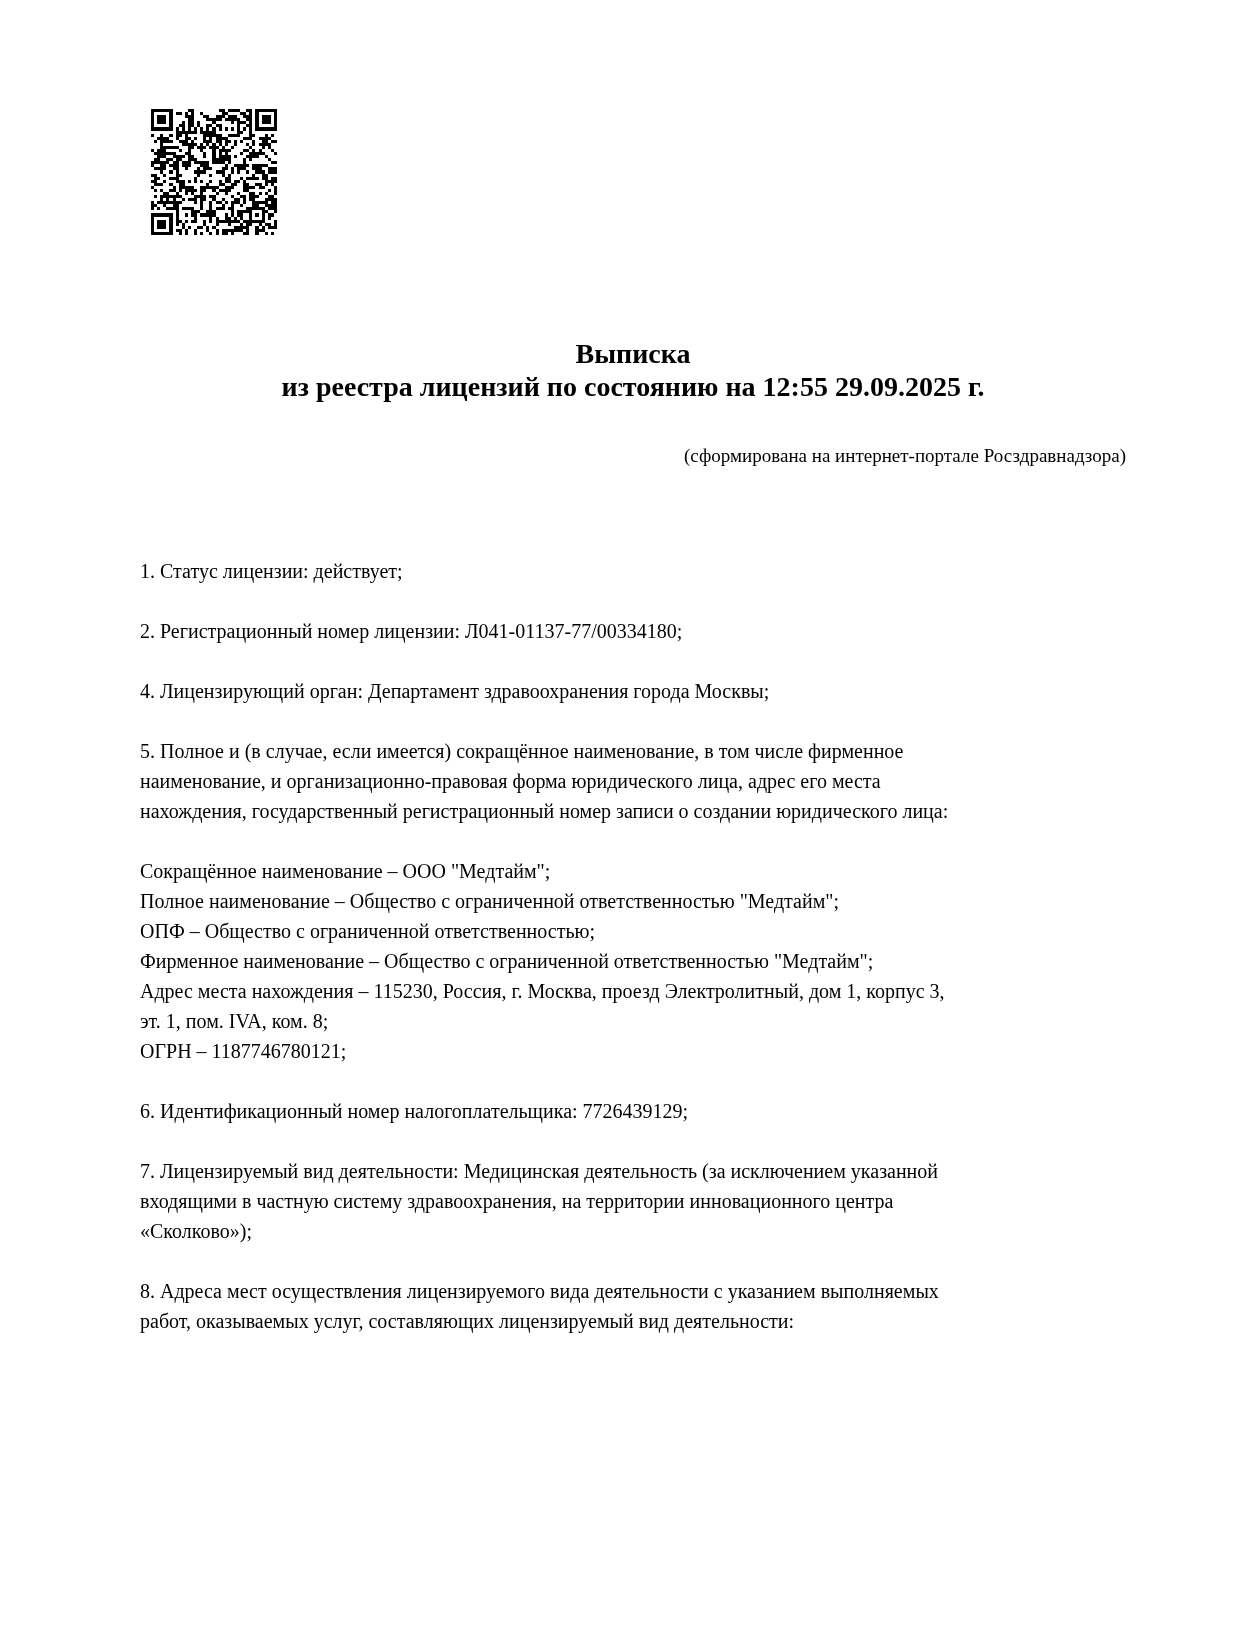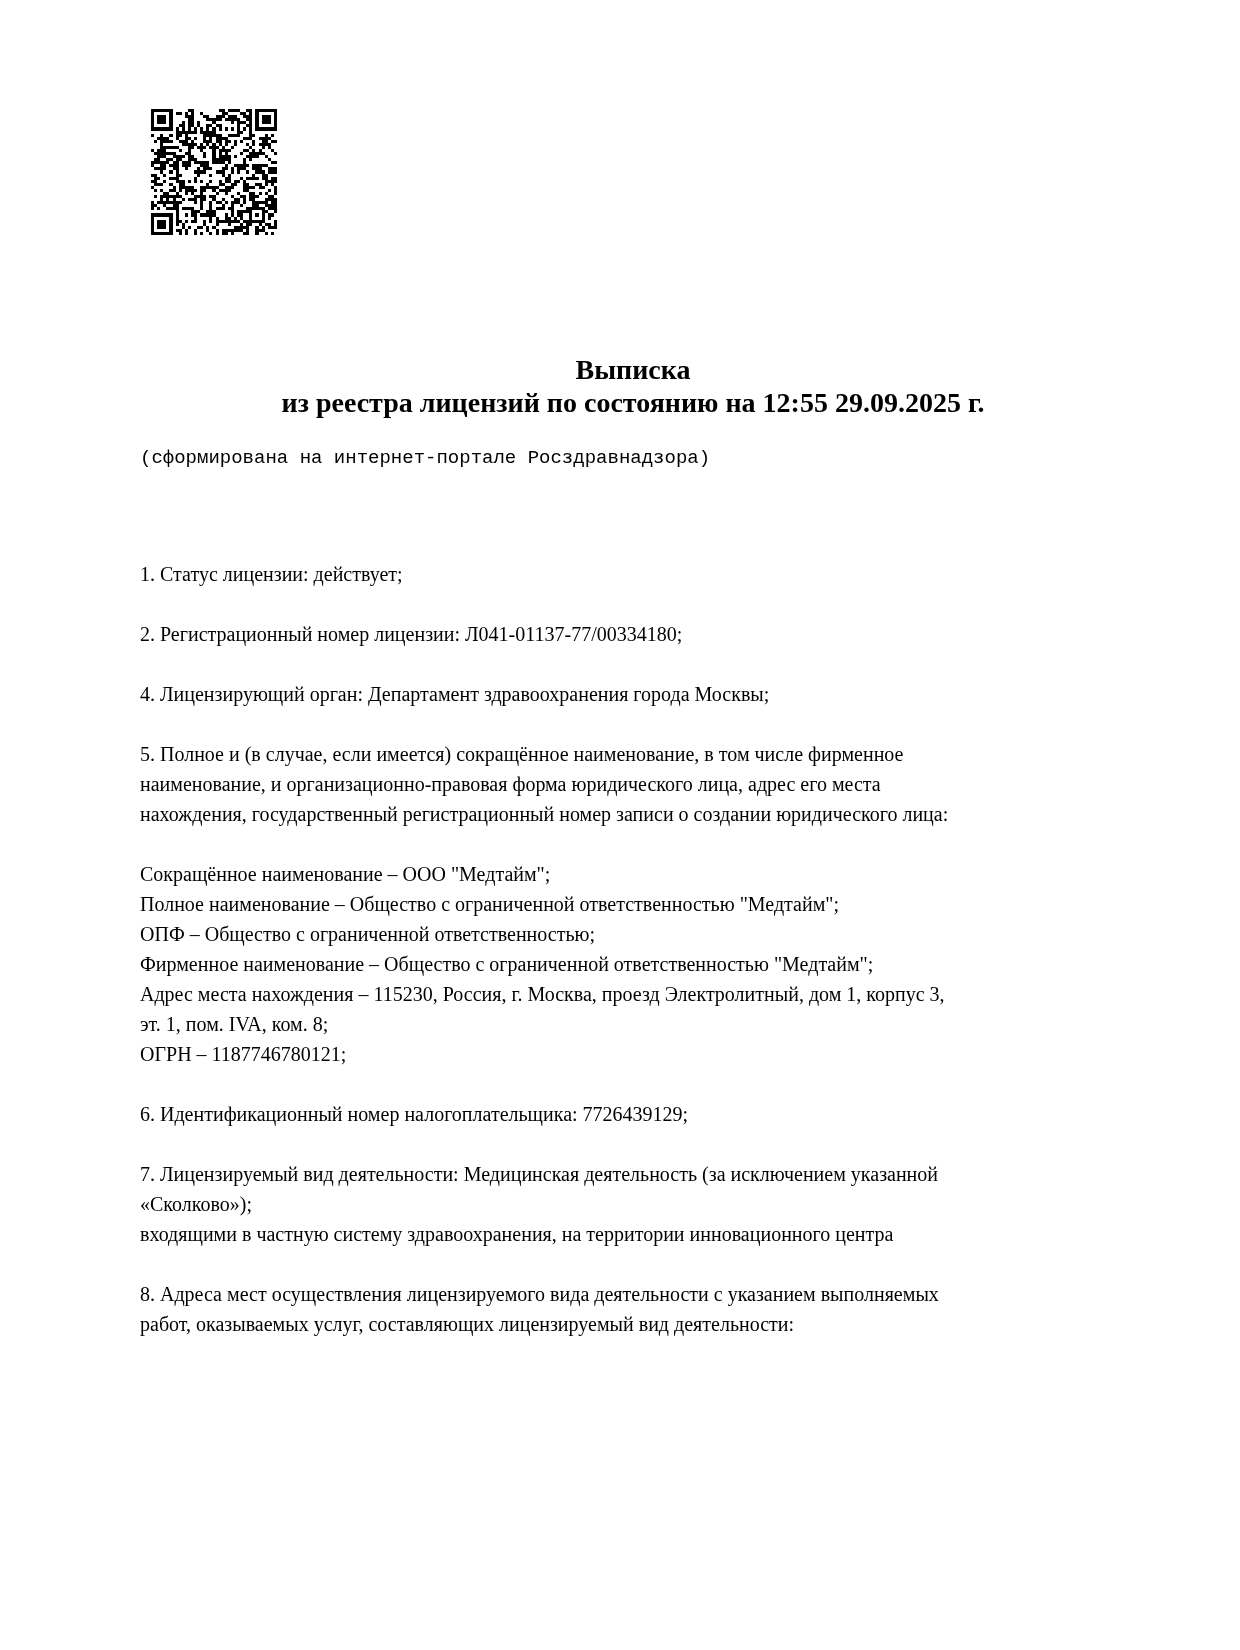--- a/index.html
+++ b/index.html
@@ -20,35 +20,35 @@
     position: absolute;
     left: 151px;
     top: 109px;
     width: 126px;
     height: 126px;
   }
   .qr svg { display: block; width: 126px; height: 126px; }
   .content {
     position: absolute;
     left: 140px;
-    top: 16px;
+    top: 0;
     width: 986px;
   }
   .title-block {
     padding-top: 337px;
     text-align: center;
     font-weight: 700;
     font-size: 28px;
     line-height: 33px;
   }
   .formed-note {
-    margin-top: 27px;
+    margin-top: 40px;
+    text-align: right;
     font-size: 19px;
     line-height: 25px;
-    font-family: Liberation Mono, monospace;
   }
   .doc-body {
     margin-top: 88px;
     font-size: 20px;
     line-height: 30px;
   }
   .para { margin: 0 0 30px 0; }
   .line { white-space: nowrap; }
 </style>
 </head>
@@ -915,22 +915,22 @@
         <div class="line">Фирменное наименование – Общество с ограниченной ответственностью "Медтайм";</div>
         <div class="line">Адрес места нахождения – 115230, Россия, г. Москва, проезд Электролитный, дом 1, корпус 3,</div>
         <div class="line">эт. 1, пом. IVA, ком. 8;</div>
         <div class="line">ОГРН – 1187746780121;</div>
       </div>
 
       <p class="para line">6. Идентификационный номер налогоплательщика: 7726439129;</p>
 
       <div class="para">
         <div class="line">7. Лицензируемый вид деятельности: Медицинская деятельность (за исключением указанной</div>
+        <div class="line">входящими в частную систему здравоохранения, на территории инновационного центра</div>
         <div class="line">«Сколково»);</div>
-        <div class="line">входящими в частную систему здравоохранения, на территории инновационного центра</div>
       </div>
 
       <div class="para">
         <div class="line">8. Адреса мест осуществления лицензируемого вида деятельности с указанием выполняемых</div>
         <div class="line">работ, оказываемых услуг, составляющих лицензируемый вид деятельности:</div>
       </div>
 
     </div>
   </div>
 </div>

